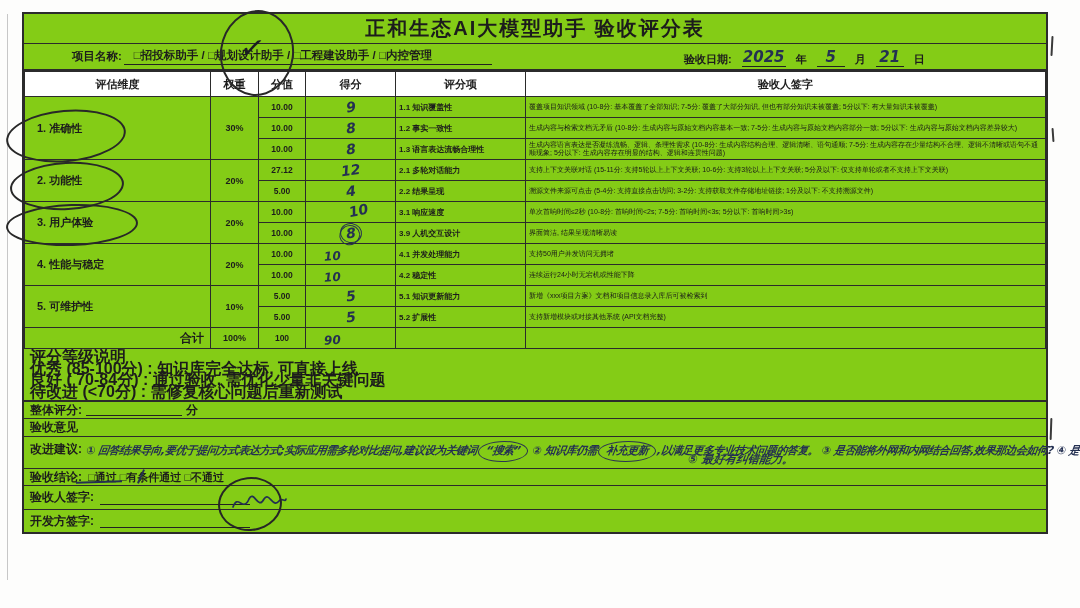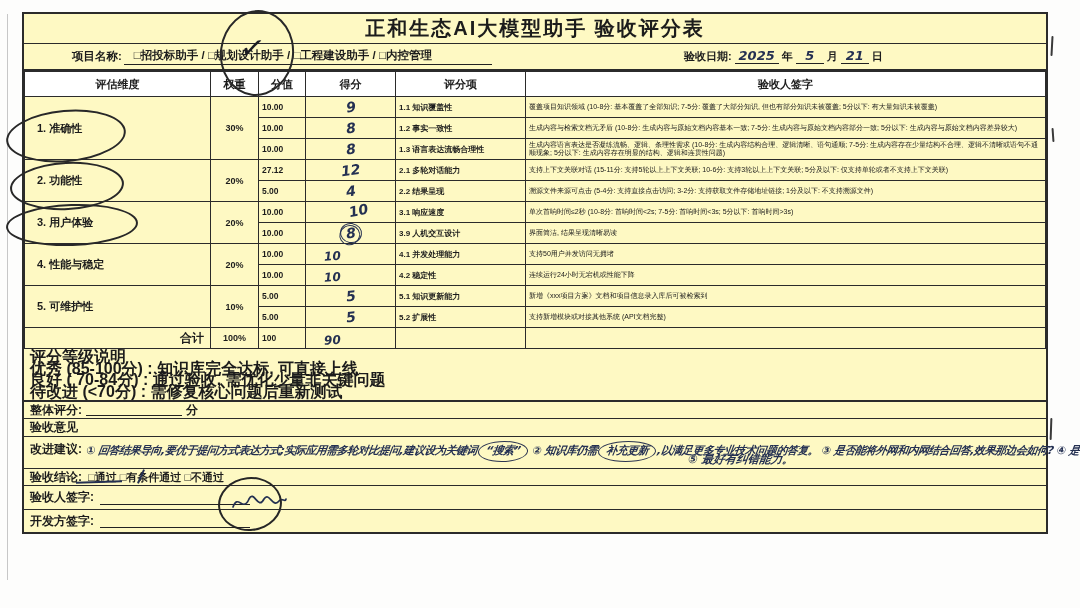--- a/index.html
+++ b/index.html
@@ -4,40 +4,40 @@
 <style>
   * { margin:0; padding:0; box-sizing:border-box; }
   html,body { background:#ffffff; }
   .page {
     position:relative; width:1080px; height:608px; overflow:hidden;
     background:#fdfdfc; font-family:"Liberation Sans", sans-serif; color:#1c1c1c;
   }
   .scan-edge-left { position:absolute; left:7px; top:14px; width:1px; height:566px; background:#9a9a9a; opacity:.55; }
   .artifact { position:absolute; background:#3a3a3a; width:2px; border-radius:1px; }
 
-  .form { position:absolute; left:22px; top:12px; width:1026px; background:#fef9c3; border:2px solid #2b2b2b; }
+  .form { position:absolute; left:22px; top:12px; width:1026px; background:#84cc16; border:2px solid #2b2b2b; }
 
   .title-row { height:30px; display:flex; align-items:center; justify-content:center;
     border-bottom:1.5px solid #2b2b2b; }
   .title-row .t { font-size:20px; font-weight:bold; letter-spacing:2px; }
 
   .project-row { position:relative; height:27px; display:flex; align-items:center;
     border-bottom:2px solid #2b2b2b; font-size:11.5px; font-weight:bold; padding-left:48px; }
   .project-row .opts { border-bottom:1.5px solid #222; padding:0 60px 1px 10px; margin-left:2px; }
   .date-group { position:absolute; left:660px; top:4px; display:flex; align-items:flex-end; font-size:11px; }
-  .date-group .hwv { display:inline-block; text-align:center; border-bottom:1.5px solid #222; margin:0 3px; font-size:13px; }
+  .date-group .hwv { display:inline-block; text-align:center; border-bottom:1.5px solid #222; margin:0 10px; font-size:15px; }
   .date-group .y { width:44px; } .date-group .m { width:28px; } .date-group .d { width:28px; }
 
   table.score-table { width:100%; border-collapse:collapse; table-layout:fixed; }
   .score-table th { border:1px solid #2b2b2b; border-bottom:1.5px solid #2b2b2b; height:25px;
     font-size:11px; font-weight:bold; background:#fff; }
   .score-table td { border:1px solid #2b2b2b; height:18px; padding:1px 3px; overflow:hidden; }
   td.dim { font-size:11px; font-weight:bold; padding-left:12px; }
   td.weight { text-align:center; font-size:9px; font-weight:bold; }
-  td.val { font-size:8.5px; font-weight:bold; }
+  td.val { text-align:center; font-size:8.5px; font-weight:bold; }
   td.item { font-size:8px; font-weight:bold; white-space:nowrap; }
   td.detail { font-size:7px; color:#191919; white-space:nowrap; }
   td.detail.wrap { white-space:normal; line-height:8px; }
   td.score-cell { text-align:center; position:relative; overflow:visible; }
   td.total-label { text-align:right; font-size:12px; font-weight:bold; padding-right:6px; }
 
   .hw { font-family:"DejaVu Sans", sans-serif; font-style:italic; font-weight:600; color:#243052; }
   .score-hw { display:inline-block; font-size:14px; transform:rotate(-7deg); line-height:14px; }
   .off-r { transform:rotate(-12deg) translateX(8px); }
   .off-l { transform:rotate(-4deg) translateX(-18px); font-size:12px; }

